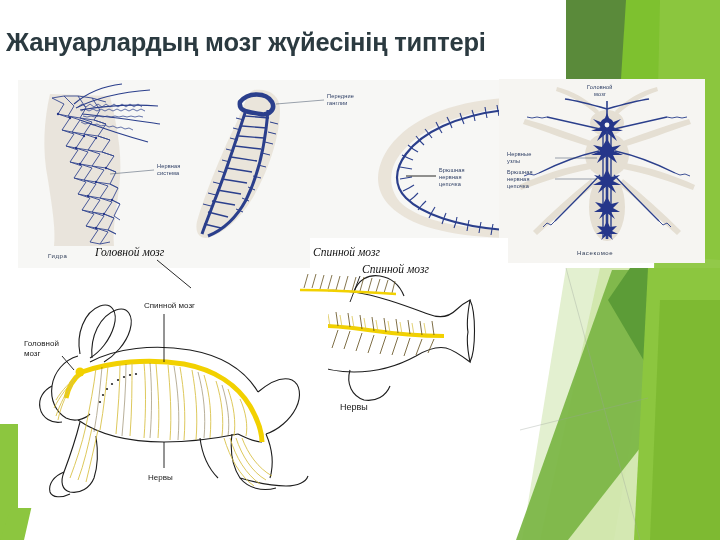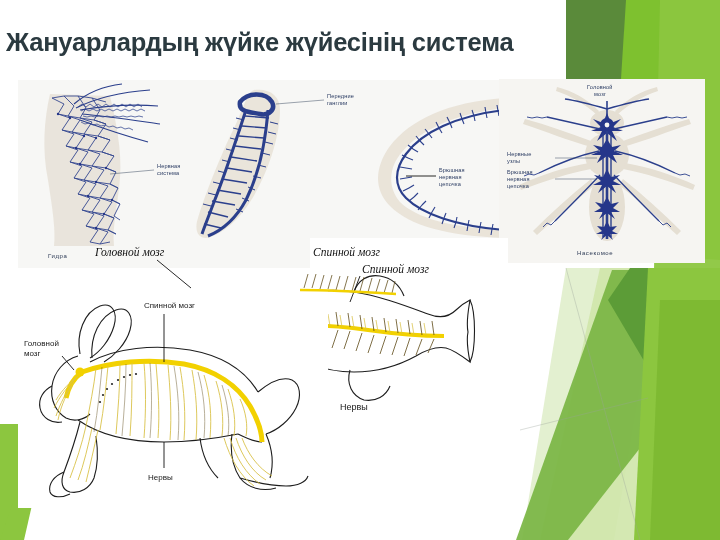--- a/index.html
+++ b/index.html
@@ -113,21 +113,21 @@
       <polygon points="660,300 720,300 720,540 650,540" fill="#7ab52f" opacity="0.75"></polygon>
 
       <line x1="566" y1="268" x2="640" y2="540" stroke="#9aa39a" stroke-width="0.6" opacity="0.6"></line>
       <line x1="520" y1="430" x2="648" y2="398" stroke="#9aa39a" stroke-width="0.6" opacity="0.6"></line>
 
       <polygon points="0,424 24,424 24,540 0,540" fill="#8cc63f"></polygon>
       <polygon points="24,470 40,470 24,540 0,540" fill="#8cc63f"></polygon>
     </svg>
   </div>
 
-  <div class="title">Жануарлардың жүйке жүйесінің система</div>
+  <div class="title">Жануарлардың мозг жүйесінің типтері</div>
 
   <div class="panel" id="panel-invertebrates">
     <svg viewBox="0 0 486 188" width="486" height="188" xmlns="http://www.w3.org/2000/svg">
       <rect x="0" y="0" width="486" height="188" fill="#fbfbfa"></rect>
 
       <g opacity="0.5">
         <rect x="0" y="0" width="486" height="188" fill="#f4f3f0"></rect>
       </g>
 
       <g>

